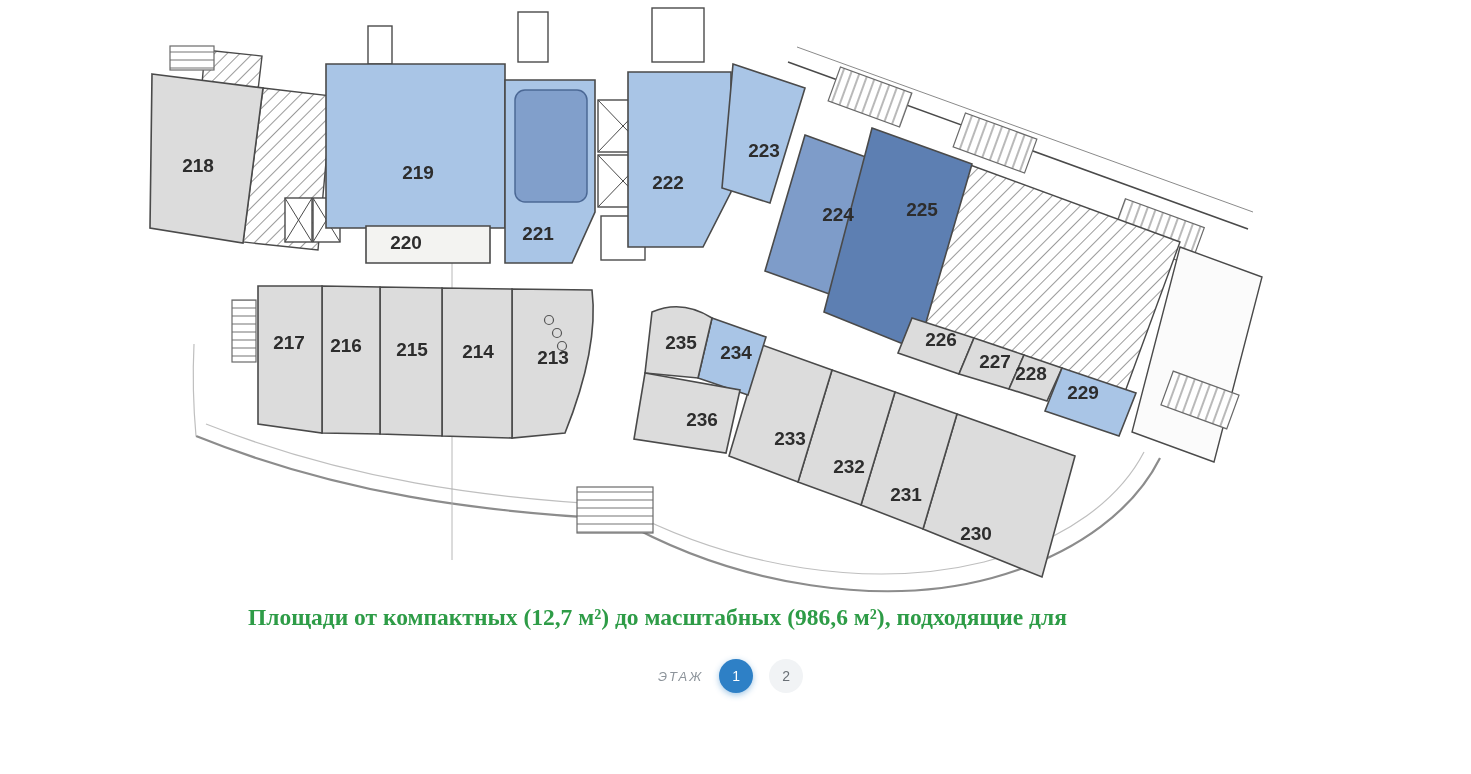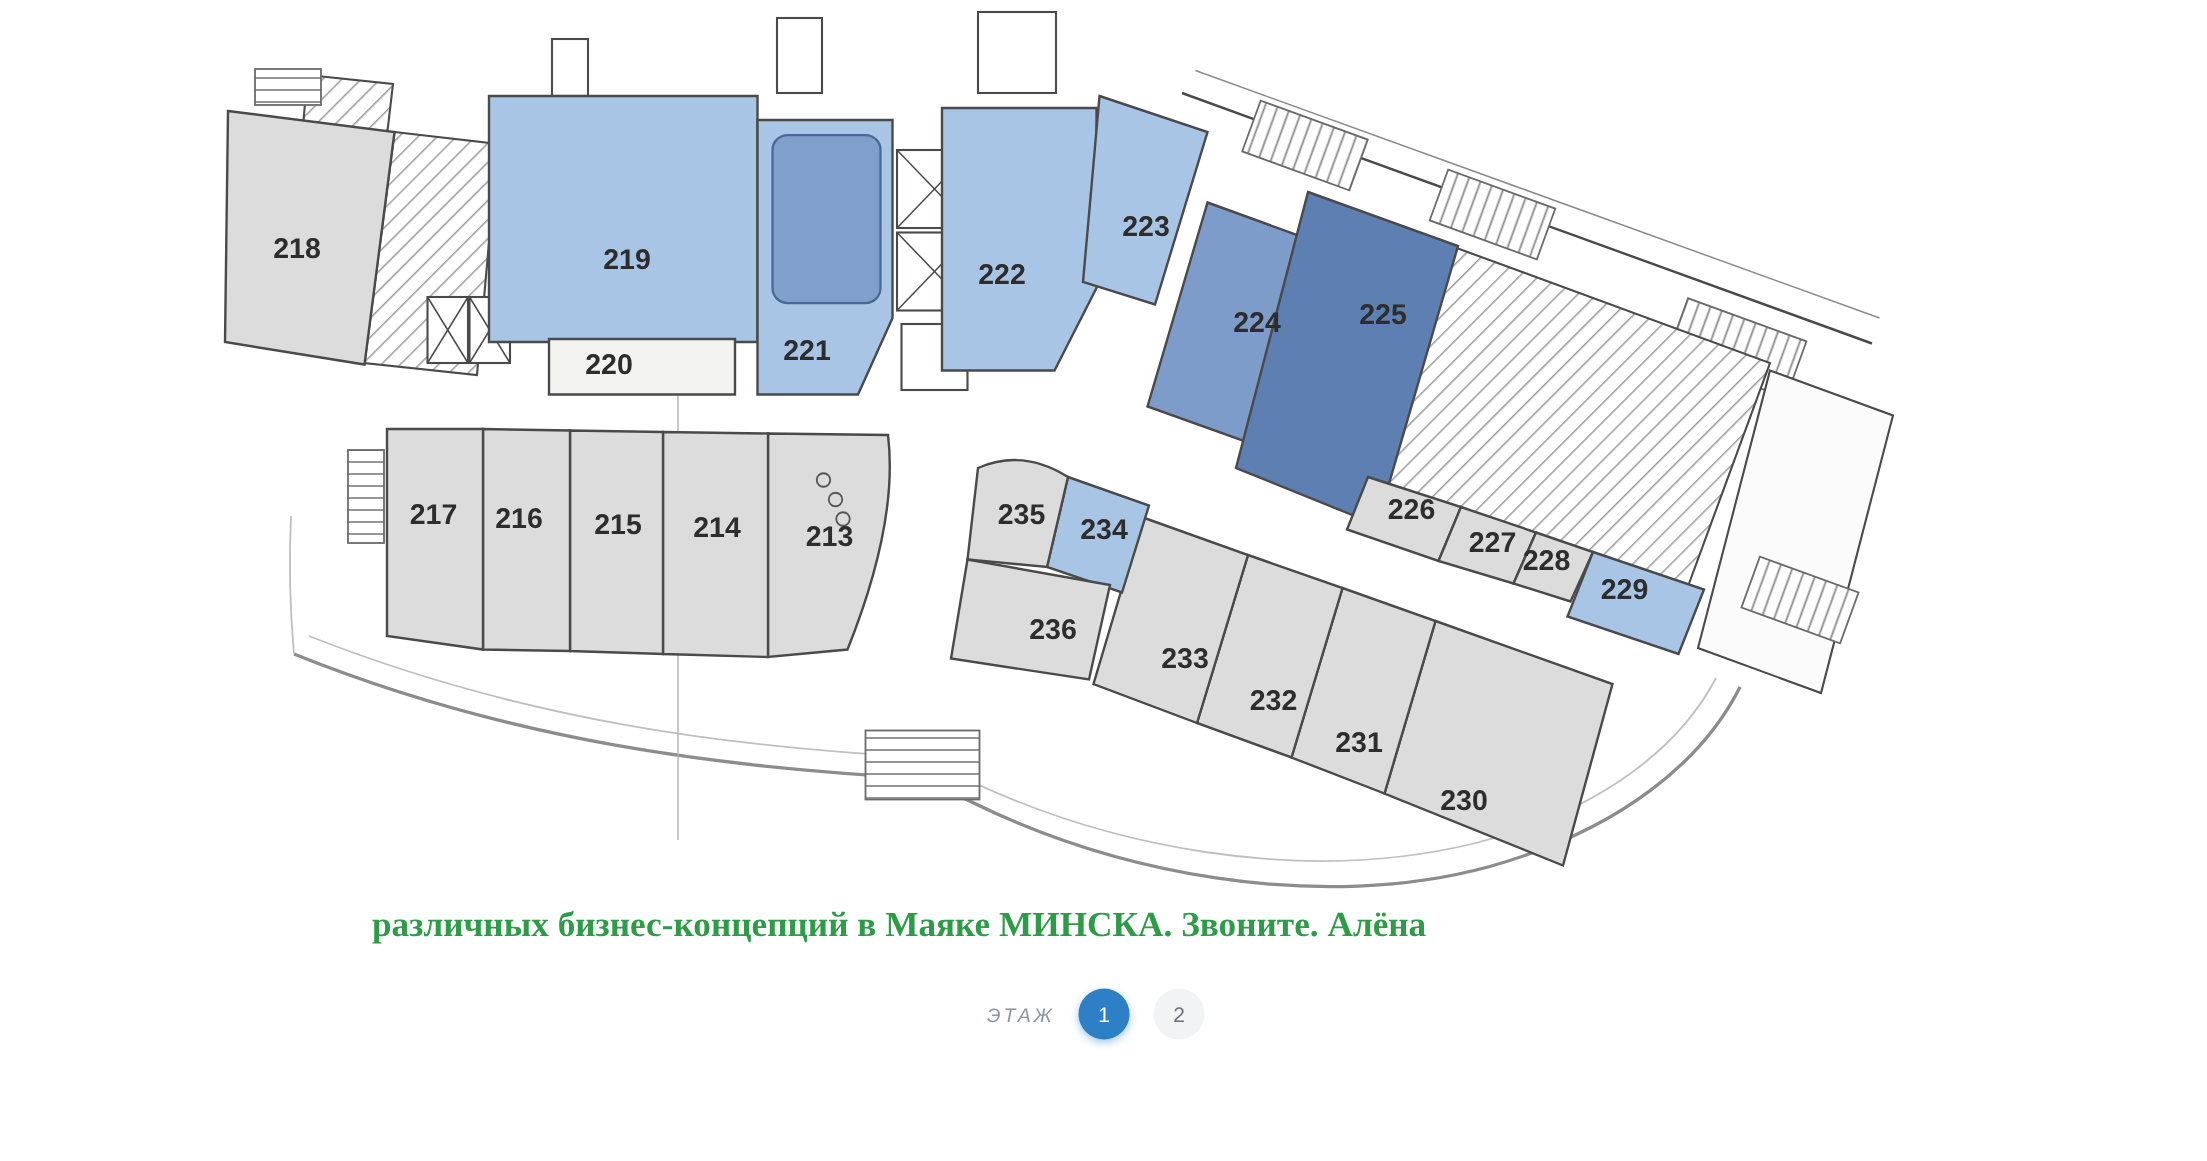--- a/index.html
+++ b/index.html
@@ -178,20 +178,20 @@
     <text class="unit-label" x="906" y="501">231</text>
     <text class="unit-label" x="849" y="473">232</text>
     <text class="unit-label" x="790" y="445">233</text>
     <text class="unit-label" x="736" y="359">234</text>
     <text class="unit-label" x="681" y="349">235</text>
     <text class="unit-label" x="702" y="426">236</text>
   </g>
 </svg>
 
 <div class="caption" style="color: rgb(46, 156, 71);">
-  <div>различных бизнес-концепций в Маяке МИНСКА. Звоните. Алёна</div>
+  <div>Площади от компактных (12,7 м²) до масштабных (986,6 м²), подходящие для</div>
 </div>
 
 <div class="floor-selector">
   <span class="floor-label">ЭТАЖ</span>
   <button class="floor-btn active" style="background: rgb(46, 128, 198);">1</button>
   <button class="floor-btn">2</button>
 </div>
 
 </body></html>

